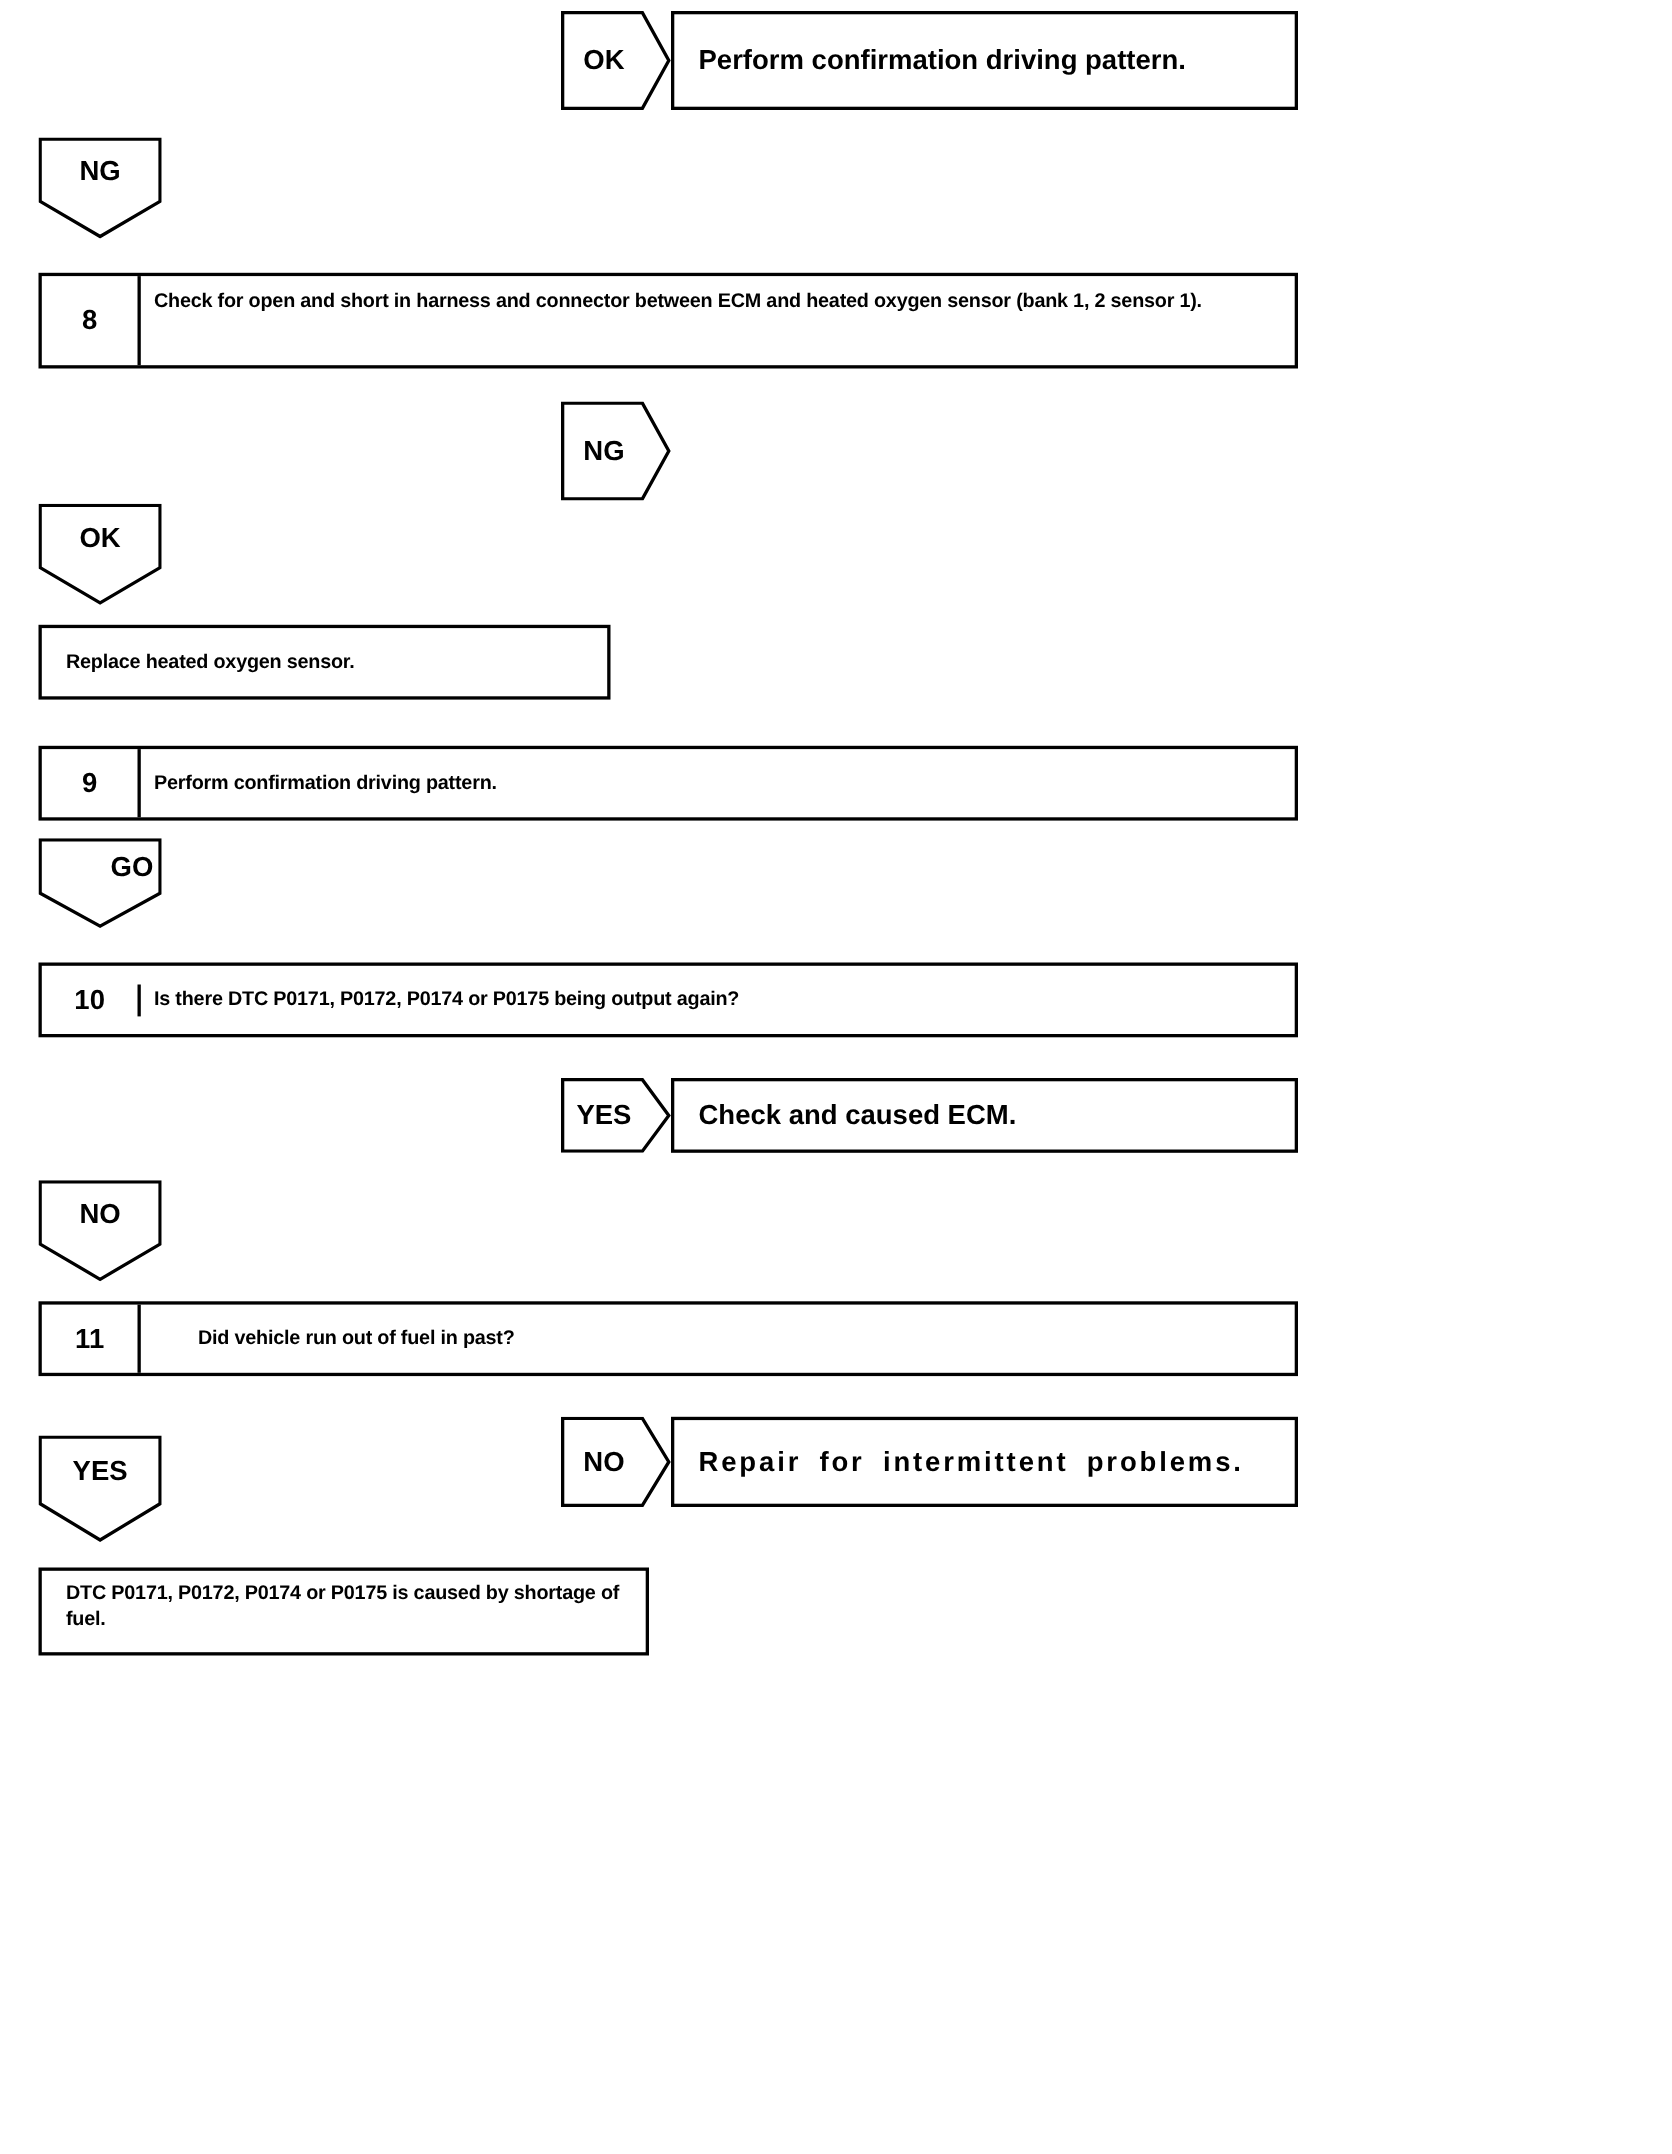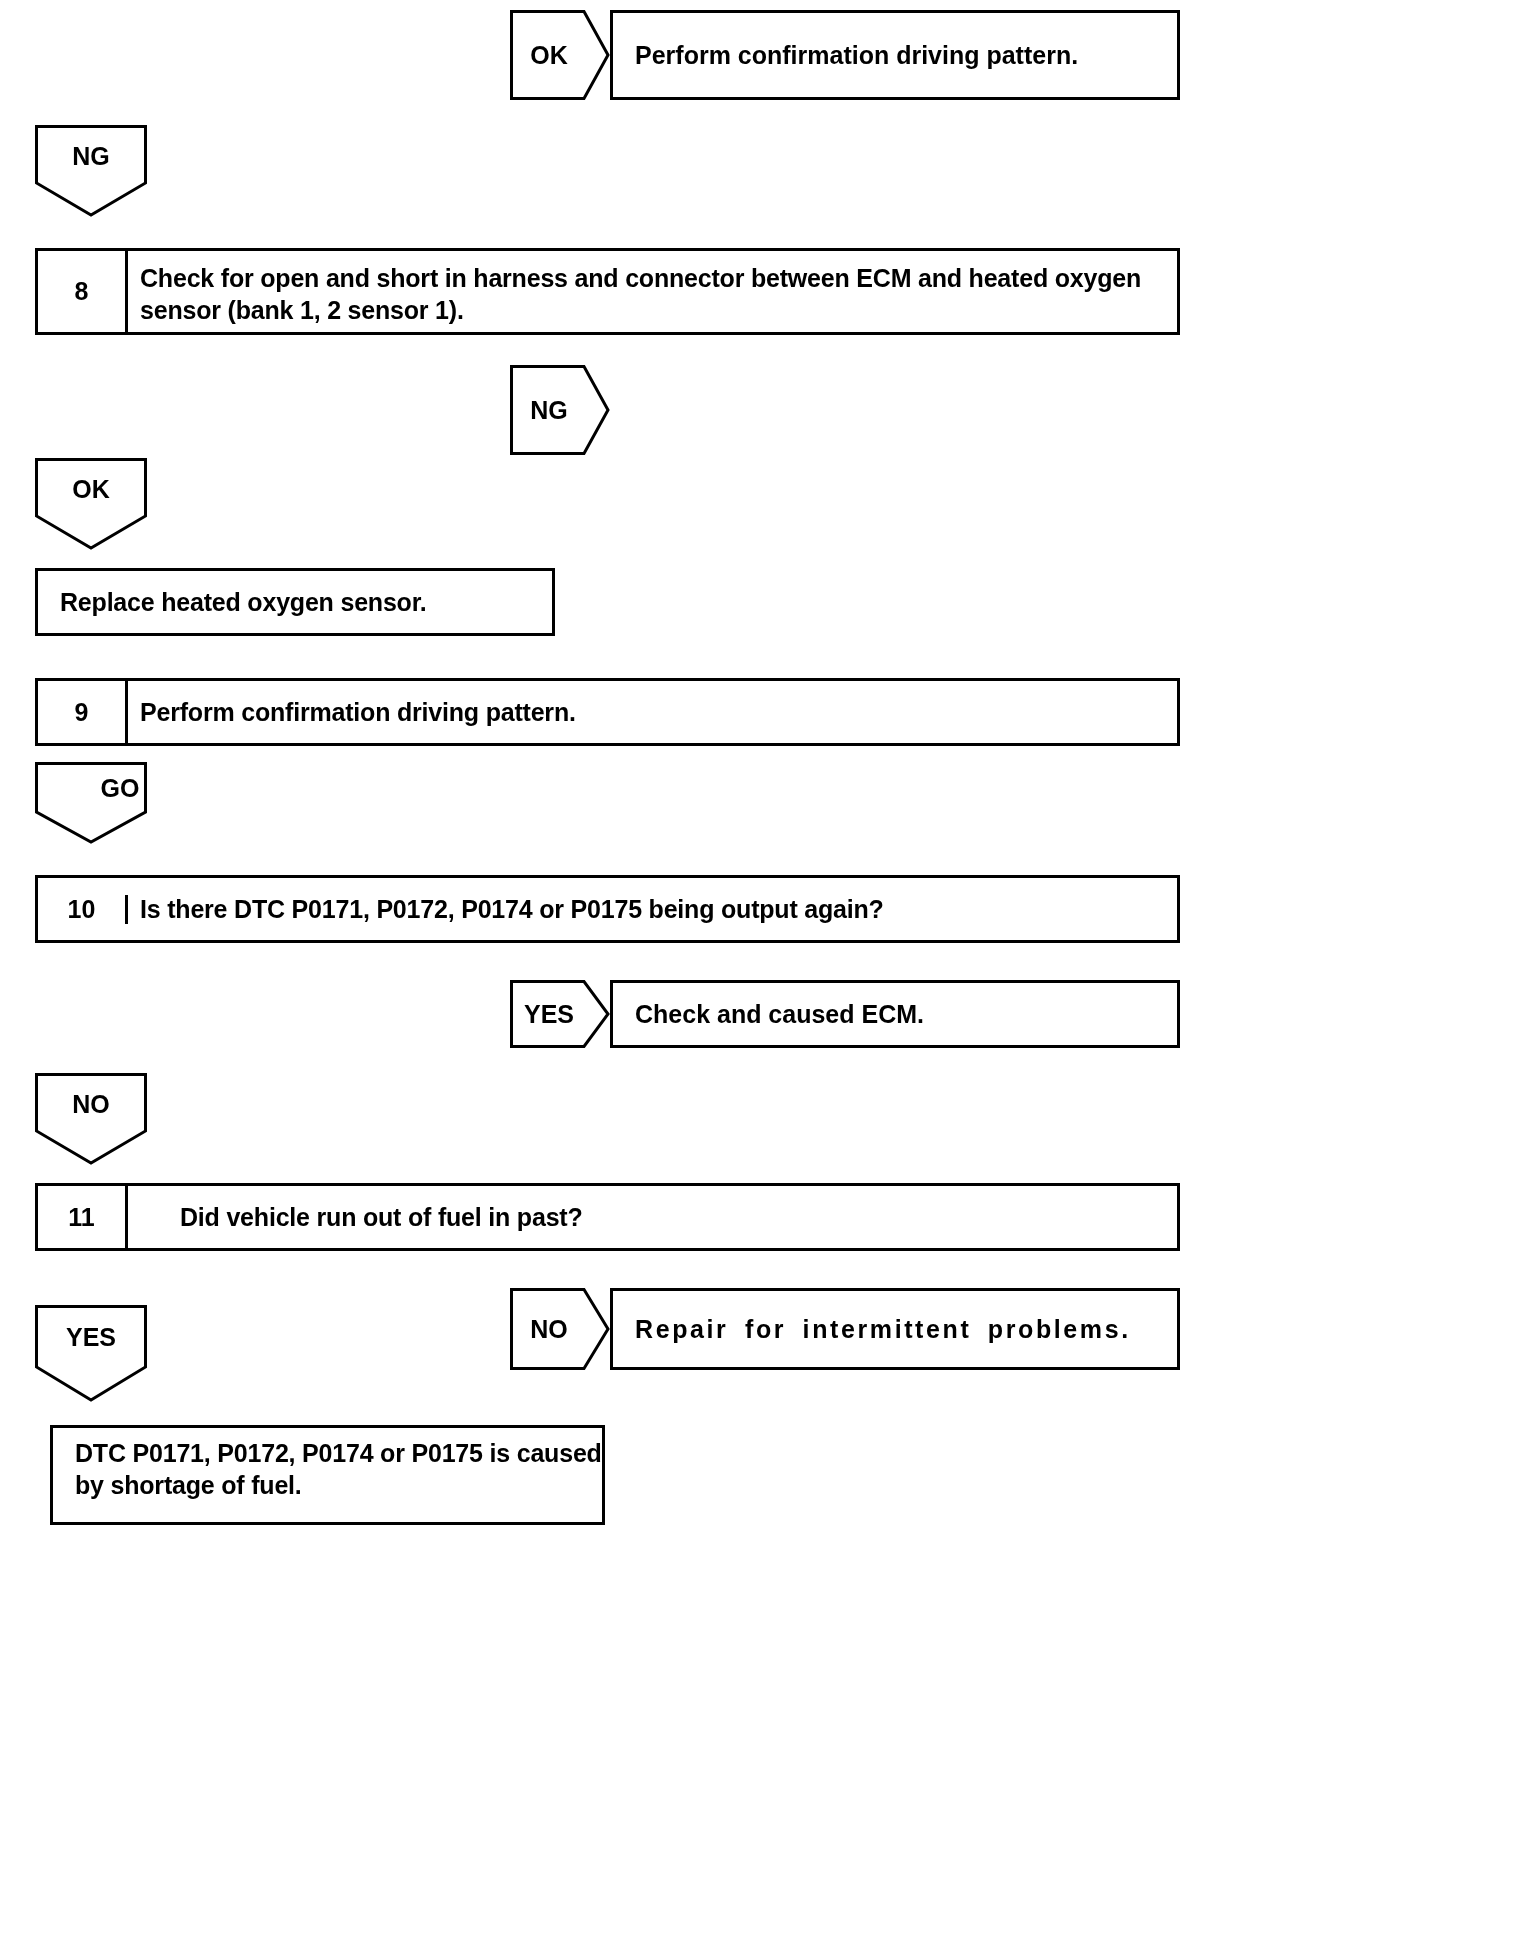--- a/index.html
+++ b/index.html
@@ -34,21 +34,21 @@
     font-weight: bold;
     font-size: 25px;
     flex: 0 0 90px;
   }
   .box-text {
     flex: 1 1 auto;
     display: flex;
     align-items: center;
     padding: 0 0 0 12px;
     font-weight: bold;
-    font-size: 25px;
+    font-size: 18px;
     line-height: 1.28;
     letter-spacing: -0.2px;
   }
   .box-text.top { align-items: flex-start; padding-top: 11px; }
   .plain .box-text { padding-left: 22px; }
 
   
   .branch {
     position: absolute;
     display: flex;
@@ -199,15 +199,15 @@
   </div>
 </div>
 
 <div class="flag" style="left:35px; top:1305px; width:112px; height:97px;">
   <svg viewBox="0 0 112 97" preserveAspectRatio="none" aria-hidden="true">
     <path d="M1.5,1.5 L110.5,1.5 L110.5,62 L56,95 L1.5,62 Z" fill="#ffffff" stroke="#000000" stroke-width="3"></path>
   </svg>
   <div class="flag-label" style="height:64px;">YES</div>
 </div>
 
-<div class="box plain" style="left:50px; top:1425px; width:555px; height:100px;">
+<div class="box plain" style="left:35px; top:1425px; width:555px; height:80px;">
   <div class="box-text top" style="padding-left:22px; padding-top:9px;">DTC P0171, P0172, P0174 or P0175 is caused by shortage of fuel.</div>
 </div>
 
 </body></html>

